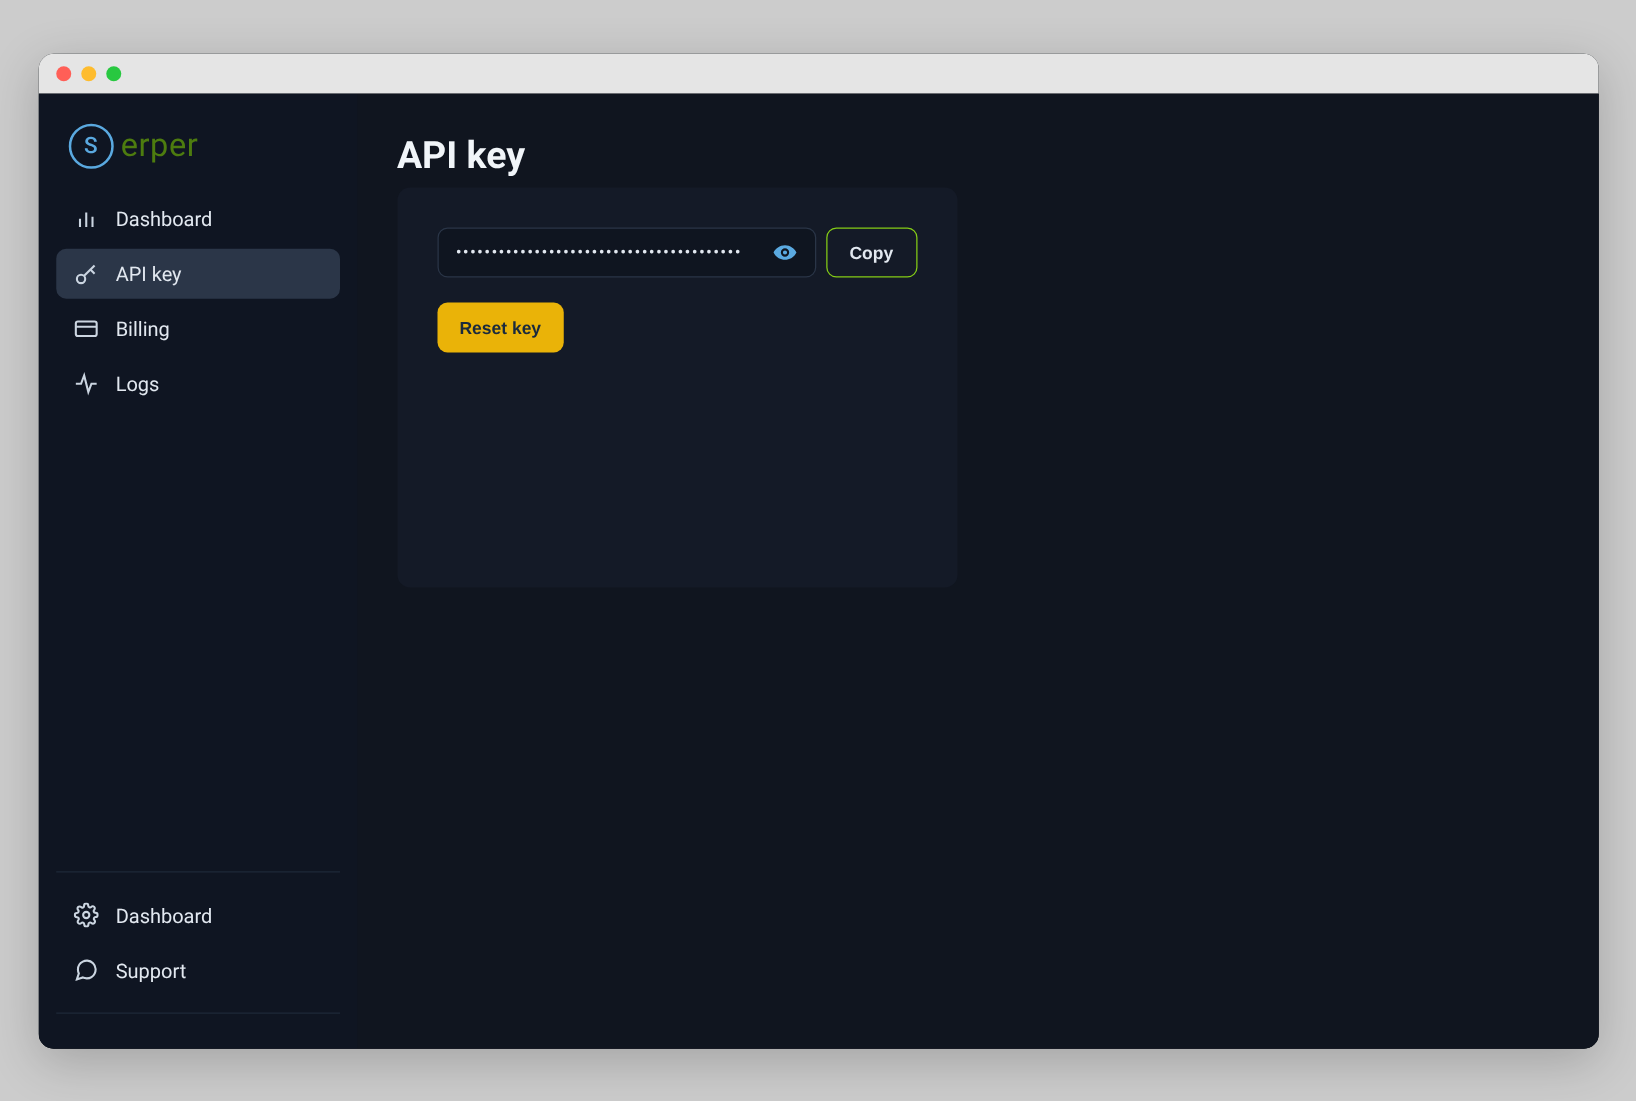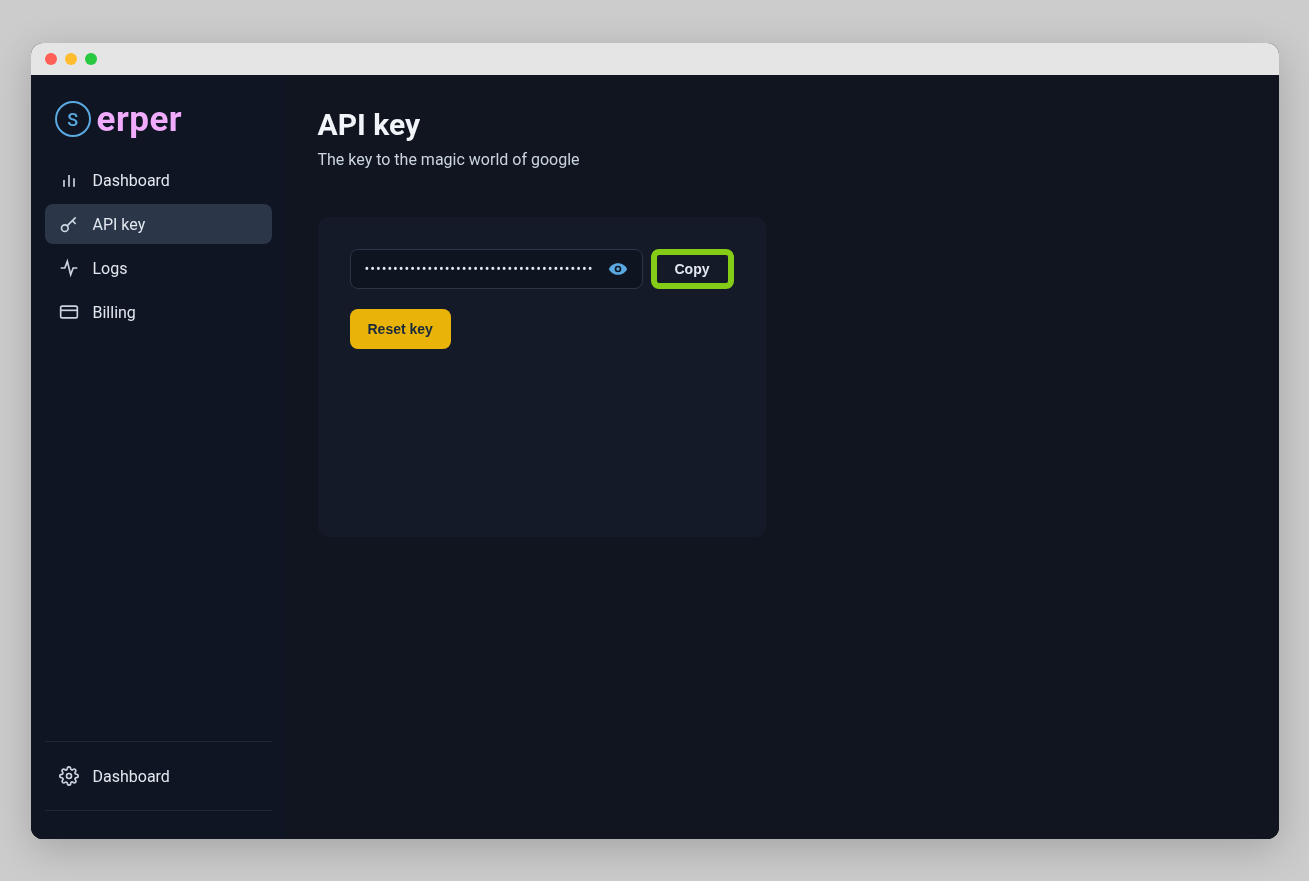--- a/index.html
+++ b/index.html
@@ -68,24 +68,24 @@
       border-radius: 50%;
       display: flex;
       align-items: center;
       justify-content: center;
       font-size: 18px;
       font-weight: 500;
       color: #5aa9e0;
       letter-spacing: -0.5px;
     }
     .logo-text {
-      font-size: 35px;
-      font-weight: 700;
+      font-size: 26px;
+      font-weight: 400;
       letter-spacing: 0.5px;
-      color: #f0abfc;
+      color: #4d7c0f;
     }
     .nav {
       display: flex;
       flex-direction: column;
       gap: 4px;
     }
     .nav-item {
       display: flex;
       align-items: flex-end;
       gap: 14px;
@@ -169,21 +169,21 @@
       display: flex;
       align-items: center;
     }
     .eye-button svg {
       width: 20px;
       height: 20px;
       fill: #5aa9e0;
     }
     .copy-button {
       background: #141a27;
-      border: 6px solid #84cc16;
+      border: 1px solid #84cc16;
       color: #e2e8f0;
       font-size: 14px;
       font-weight: 600;
       padding: 0 18px;
       height: 40px;
       border-radius: 8px;
       cursor: pointer;
     }
     .reset-button {
       background: #eab308;
@@ -225,52 +225,57 @@
         <div class="nav-item active">
           <svg viewBox="0 0 24 24">
               <circle cx="7" cy="17" r="4"></circle>
               <line x1="10" y1="14" x2="20" y2="4"></line>
               <line x1="16" y1="8" x2="20" y2="12"></line>
             </svg>
           <span>API key</span>
         </div>
         <div class="nav-item">
           <svg viewBox="0 0 24 24">
-              <polyline points="2 12 7 12 10 4 14 20 17 12 22 12"></polyline>
-            </svg>
-          <span>Logs</span>
-        </div>
-        <div class="nav-item">
-          <svg viewBox="0 0 24 24">
               <rect x="2" y="5" width="20" height="14" rx="2"></rect>
               <line x1="2" y1="10" x2="22" y2="10"></line>
             </svg>
           <span>Billing</span>
         </div>
+        <div class="nav-item">
+          <svg viewBox="0 0 24 24">
+              <polyline points="2 12 7 12 10 4 14 20 17 12 22 12"></polyline>
+            </svg>
+          <span>Logs</span>
+        </div>
       </nav>
 
       <div class="nav-spacer"></div>
       <div class="nav-divider"></div>
 
       <nav class="nav">
         <div class="nav-item">
           <svg viewBox="0 0 24 24">
               <circle cx="12" cy="12" r="3"></circle>
               <path d="M19.4 15a1.65 1.65 0 0 0 .33 1.82l.06.06a2 2 0 1 1-2.83 2.83l-.06-.06a1.65 1.65 0 0 0-1.82-.33 1.65 1.65 0 0 0-1 1.51V21a2 2 0 0 1-4 0v-.09a1.65 1.65 0 0 0-1-1.51 1.65 1.65 0 0 0-1.82.33l-.06.06a2 2 0 1 1-2.83-2.83l.06-.06a1.65 1.65 0 0 0 .33-1.82 1.65 1.65 0 0 0-1.51-1H3a2 2 0 0 1 0-4h.09a1.65 1.65 0 0 0 1.51-1 1.65 1.65 0 0 0-.33-1.82l-.06-.06a2 2 0 1 1 2.83-2.83l.06.06a1.65 1.65 0 0 0 1.82.33h0a1.65 1.65 0 0 0 1-1.51V3a2 2 0 0 1 4 0v.09a1.65 1.65 0 0 0 1 1.51h0a1.65 1.65 0 0 0 1.82-.33l.06-.06a2 2 0 1 1 2.83 2.83l-.06.06a1.65 1.65 0 0 0-.33 1.82v0a1.65 1.65 0 0 0 1.51 1H21a2 2 0 0 1 0 4h-.09a1.65 1.65 0 0 0-1.51 1z"></path>
             </svg>
           <span>Dashboard</span>
         </div>
+        <div class="nav-item">
+          <svg viewBox="0 0 24 24">
+              <path d="M21 11.5a8.38 8.38 0 0 1-.9 3.8 8.5 8.5 0 0 1-7.6 4.7 8.38 8.38 0 0 1-3.8-.9L3 21l1.9-5.7a8.38 8.38 0 0 1-.9-3.8 8.5 8.5 0 0 1 4.7-7.6 8.38 8.38 0 0 1 3.8-.9h.5a8.48 8.48 0 0 1 8 8v.5z"></path>
+            </svg>
+          <span>Support</span>
+        </div>
       </nav>
 
       <div class="nav-divider"></div>
     </aside>
 
     <main class="main">
       <h1 class="page-title">API key</h1>
-      <p class="page-subtitle">The key to the magic world of google</p>
 
       <div class="card">
         <div class="key-row">
           <div class="key-field">
             <span class="key-dots">••••••••••••••••••••••••••••••••••••••••</span>
             <button class="eye-button">
               <svg viewBox="0 0 24 24">
                   <path d="M12 5C7 5 2.73 8.11 1 12c1.73 3.89 6 7 11 7s9.27-3.11 11-7c-1.73-3.89-6-7-11-7zm0 11a4 4 0 1 1 0-8 4 4 0 0 1 0 8zm0-6a2 2 0 1 0 0 4 2 2 0 0 0 0-4z"></path>
                 </svg>
             </button>

